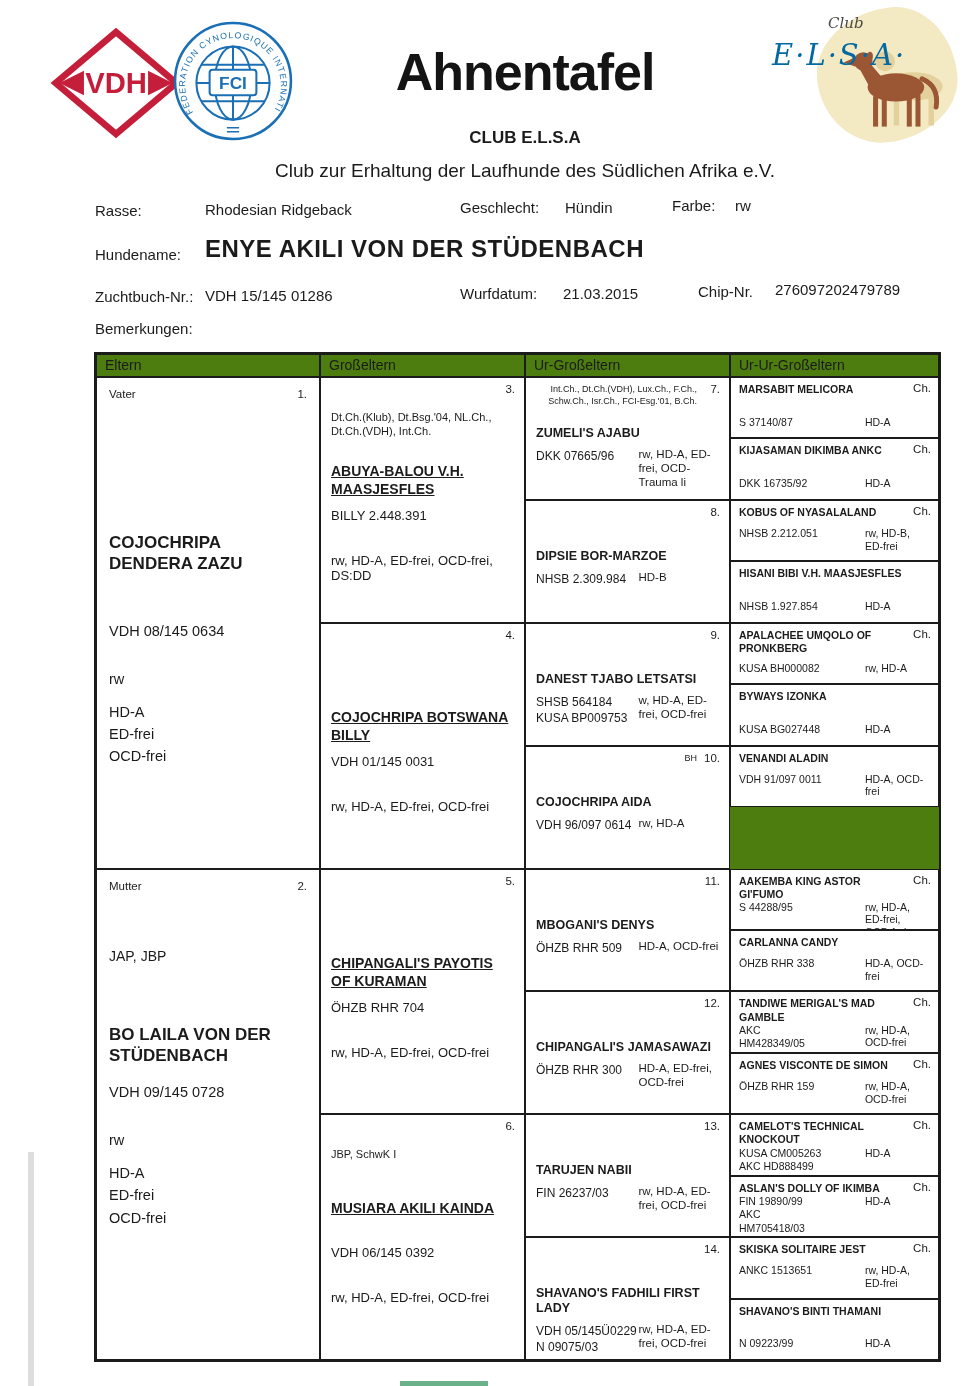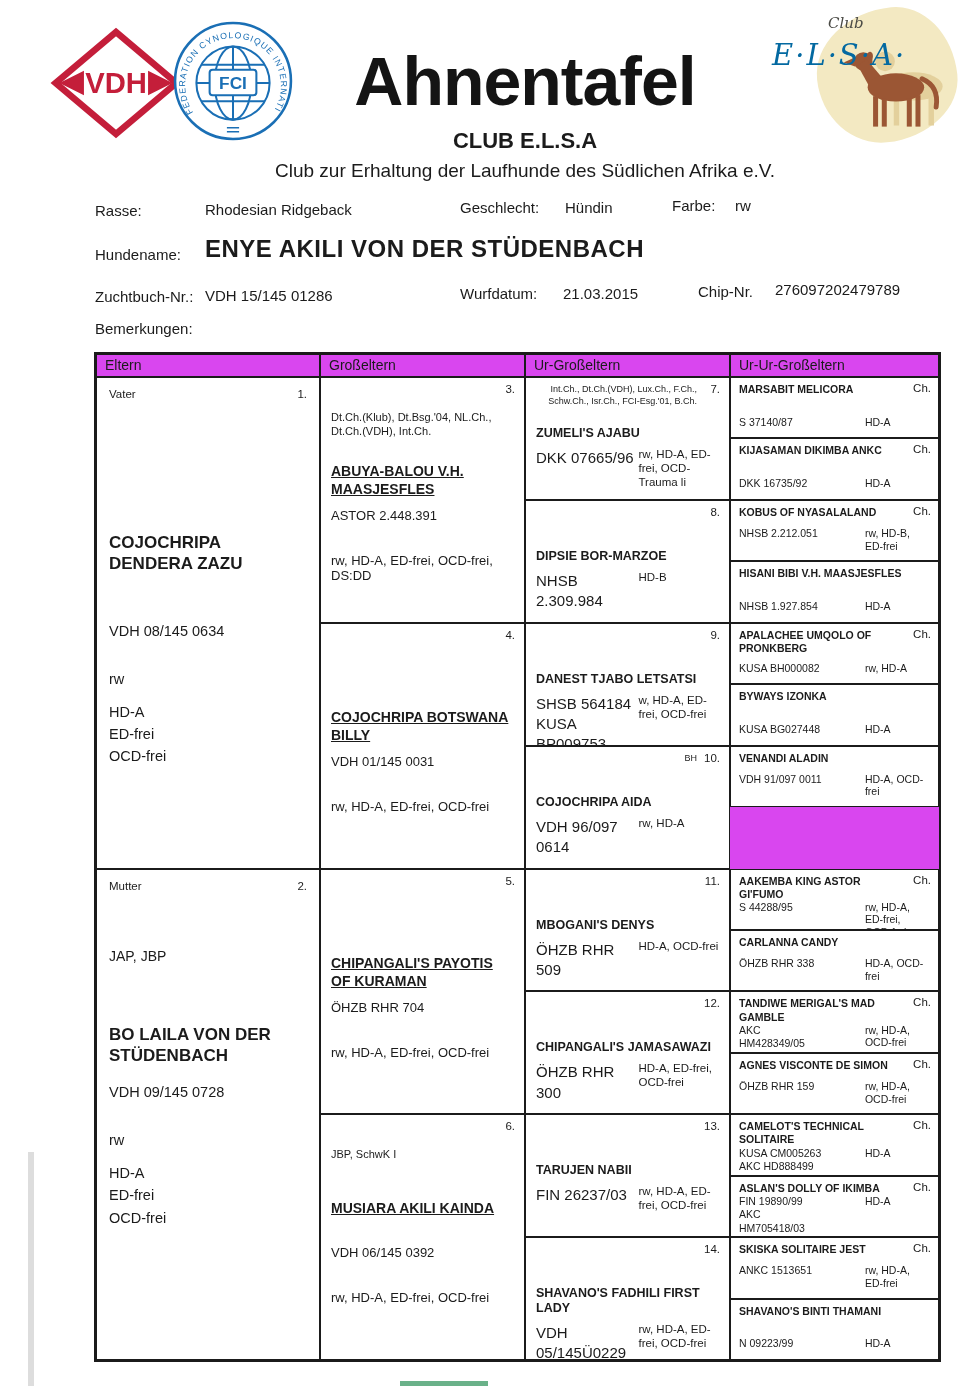--- a/index.html
+++ b/index.html
@@ -1,39 +1,39 @@
 <!DOCTYPE html>
 <html><head>
 <meta charset="utf-8">
 <style>
   html,body{margin:0;padding:0;background:#e9e9e9;}
   #page{position:relative;width:980px;height:1386px;background:#ffffff;overflow:hidden;
         font-family:"Liberation Sans",sans-serif;color:#1b1b1b;}
   .abs{position:absolute;}
   
-  #title{left:70px;top:42px;width:910px;text-align:center;font-size:68px;font-weight:bold;
+  #title{left:70px;top:42px;width:910px;text-align:center;font-size:52px;font-weight:bold;
          letter-spacing:-1px;color:#141414;}
-  #club-name{left:70px;top:128px;width:910px;text-align:center;font-size:22px;font-weight:bold;}
+  #club-name{left:70px;top:128px;width:910px;text-align:center;font-size:17px;font-weight:bold;}
   #club-sub{left:70px;top:160px;width:910px;text-align:center;font-size:19px;}
   
   .lbl{font-size:15px;}
   .val{font-size:15px;}
   #dogname-value{font-size:24px;font-weight:bold;letter-spacing:.5px;}
   
   #elsa{left:762px;top:6px;width:205px;height:140px;}
   #elsa .blob{position:absolute;left:55px;top:2px;width:140px;height:134px;background:#f3e9c2;
       border-radius:58% 42% 55% 45% / 48% 55% 45% 52%;transform:rotate(-6deg);}
   #elsa .club-script{position:absolute;left:66px;top:8px;font-family:"DejaVu Serif",serif;
       font-style:italic;font-size:15px;color:#4a4a45;}
   #elsa .elsa-script{position:absolute;left:10px;top:32px;font-family:"DejaVu Serif",serif;
       font-style:italic;font-size:29px;letter-spacing:2px;color:#0369a1;white-space:nowrap;}
   
   #pedigree-grid{left:94px;top:352px;width:847px;height:1010px;border:2px solid #1b1b1b;
       box-sizing:border-box;display:grid;grid-template-columns:224px 205px 205px 209px;
-      grid-template-rows:23px repeat(32,1fr);background:#d946ef;}
+      grid-template-rows:23px repeat(32,1fr);background:#4d7c0f;}
   .colhead{border:1px solid #1b1b1b;padding:2px 8px;font-size:14px;overflow:hidden;}
   .cell{position:relative;border:1px solid #1b1b1b;background:#fff;padding:6px 10px;
         overflow:hidden;display:flex;flex-direction:column;box-sizing:border-box;}
   .num{position:absolute;top:5px;right:9px;font-size:11.5px;}
   .ch{position:absolute;top:4px;right:7px;font-size:11.5px;}
   
   .parent{padding:10px 12px;}
   .phead{display:flex;justify-content:space-between;}
   .phead .role{font-size:11.5px;}
   .phead .num{position:static;}
@@ -49,21 +49,21 @@
   .parent .results{margin-top:14px;}
   
   .gp .titles{margin-top:26px;min-height:30px;font-size:11px;line-height:1.3;}
   .gp .name{margin-top:22px;min-height:38px;font-weight:bold;font-size:14px;line-height:1.3;text-decoration:underline;}
   .gp .reg{margin-top:8px;font-size:13px;}
   .gp .results{margin-top:30px;font-size:13px;}
   
   .ur .titles{min-height:30px;font-size:9px;line-height:1.3;padding-right:22px;text-align:right;}
   .ur .name{margin-top:12px;font-weight:bold;font-size:12.5px;line-height:1.2;}
   .ur .footer{display:flex;width:100%;margin-top:7px;}
-  .ur .regs{width:56%;font-size:15px;line-height:1.35;}
+  .ur .regs{width:56%;font-size:12px;line-height:1.35;}
   .ur .results{width:44%;font-size:11.5px;line-height:1.2;}
   
   .uu{padding:5px 8px;}
   .uu .name{font-weight:bold;font-size:10.5px;line-height:1.25;padding-right:24px;}
   .uu .footer{display:flex;width:100%;margin-top:auto;margin-bottom:3px;gap:36px;}
   .uu .regs{width:58%;font-size:10.5px;line-height:1.3;}
   .uu .results{width:42%;font-size:10.5px;line-height:1.2;}
   
   #scan-gray{left:28px;top:1152px;width:6px;height:234px;background:#cfcfcf;opacity:.7;}
   #scan-green{left:400px;top:1381px;width:88px;height:5px;background:#5aa97c;opacity:.9;}
@@ -179,21 +179,21 @@
         <div class="results">
           <div class="res-line">HD-A</div>
           <div class="res-line">ED-frei</div>
           <div class="res-line">OCD-frei</div>
         </div>
       </div>
       <div class="cell gp" style="grid-area: 2 / 2 / span 8;">
         <span class="num">3.</span>
         <div class="titles">Dt.Ch.(Klub), Dt.Bsg.'04, NL.Ch., Dt.Ch.(VDH), Int.Ch.</div>
         <div class="name">ABUYA-BALOU V.H. MAASJESFLES</div>
-        <div class="reg">ASTOR 2.448.391</div>
+        <div class="reg">BILLY 2.448.391</div>
         <div class="results">rw, HD-A, ED-frei, OCD-frei, DS:DD</div>
       </div>
       <div class="cell gp" style="grid-area: 10 / 2 / span 8;">
         <span class="num">4.</span>
         <div class="titles"></div>
         <div class="name">COJOCHRIPA BOTSWANA BILLY</div>
         <div class="reg">VDH 01/145 0031</div>
         <div class="results">rw, HD-A, ED-frei, OCD-frei</div>
       </div>
       <div class="cell gp" style="grid-area: 18 / 2 / span 8;">
@@ -402,21 +402,21 @@
         <div class="name">AGNES VISCONTE DE SIMON</div>
         <div class="footer">
           <div class="regs">
             <div>ÖHZB RHR 159</div>
           </div>
           <div class="results">rw, HD-A, OCD-frei</div>
         </div>
       </div>
       <div class="cell uu" style="grid-area: 26 / 4 / span 2;">
         <span class="ch">Ch.</span>
-        <div class="name">CAMELOT'S TECHNICAL SOLITAIRE</div>
+        <div class="name">CAMELOT'S TECHNICAL KNOCKOUT</div>
         <div class="footer">
           <div class="regs">
             <div>KUSA CM005263</div>
             <div>AKC HD888499</div>
           </div>
           <div class="results">HD-A</div>
         </div>
       </div>
       <div class="cell uu" style="grid-area: 28 / 4 / span 2;">
         <span class="ch">Ch.</span>

